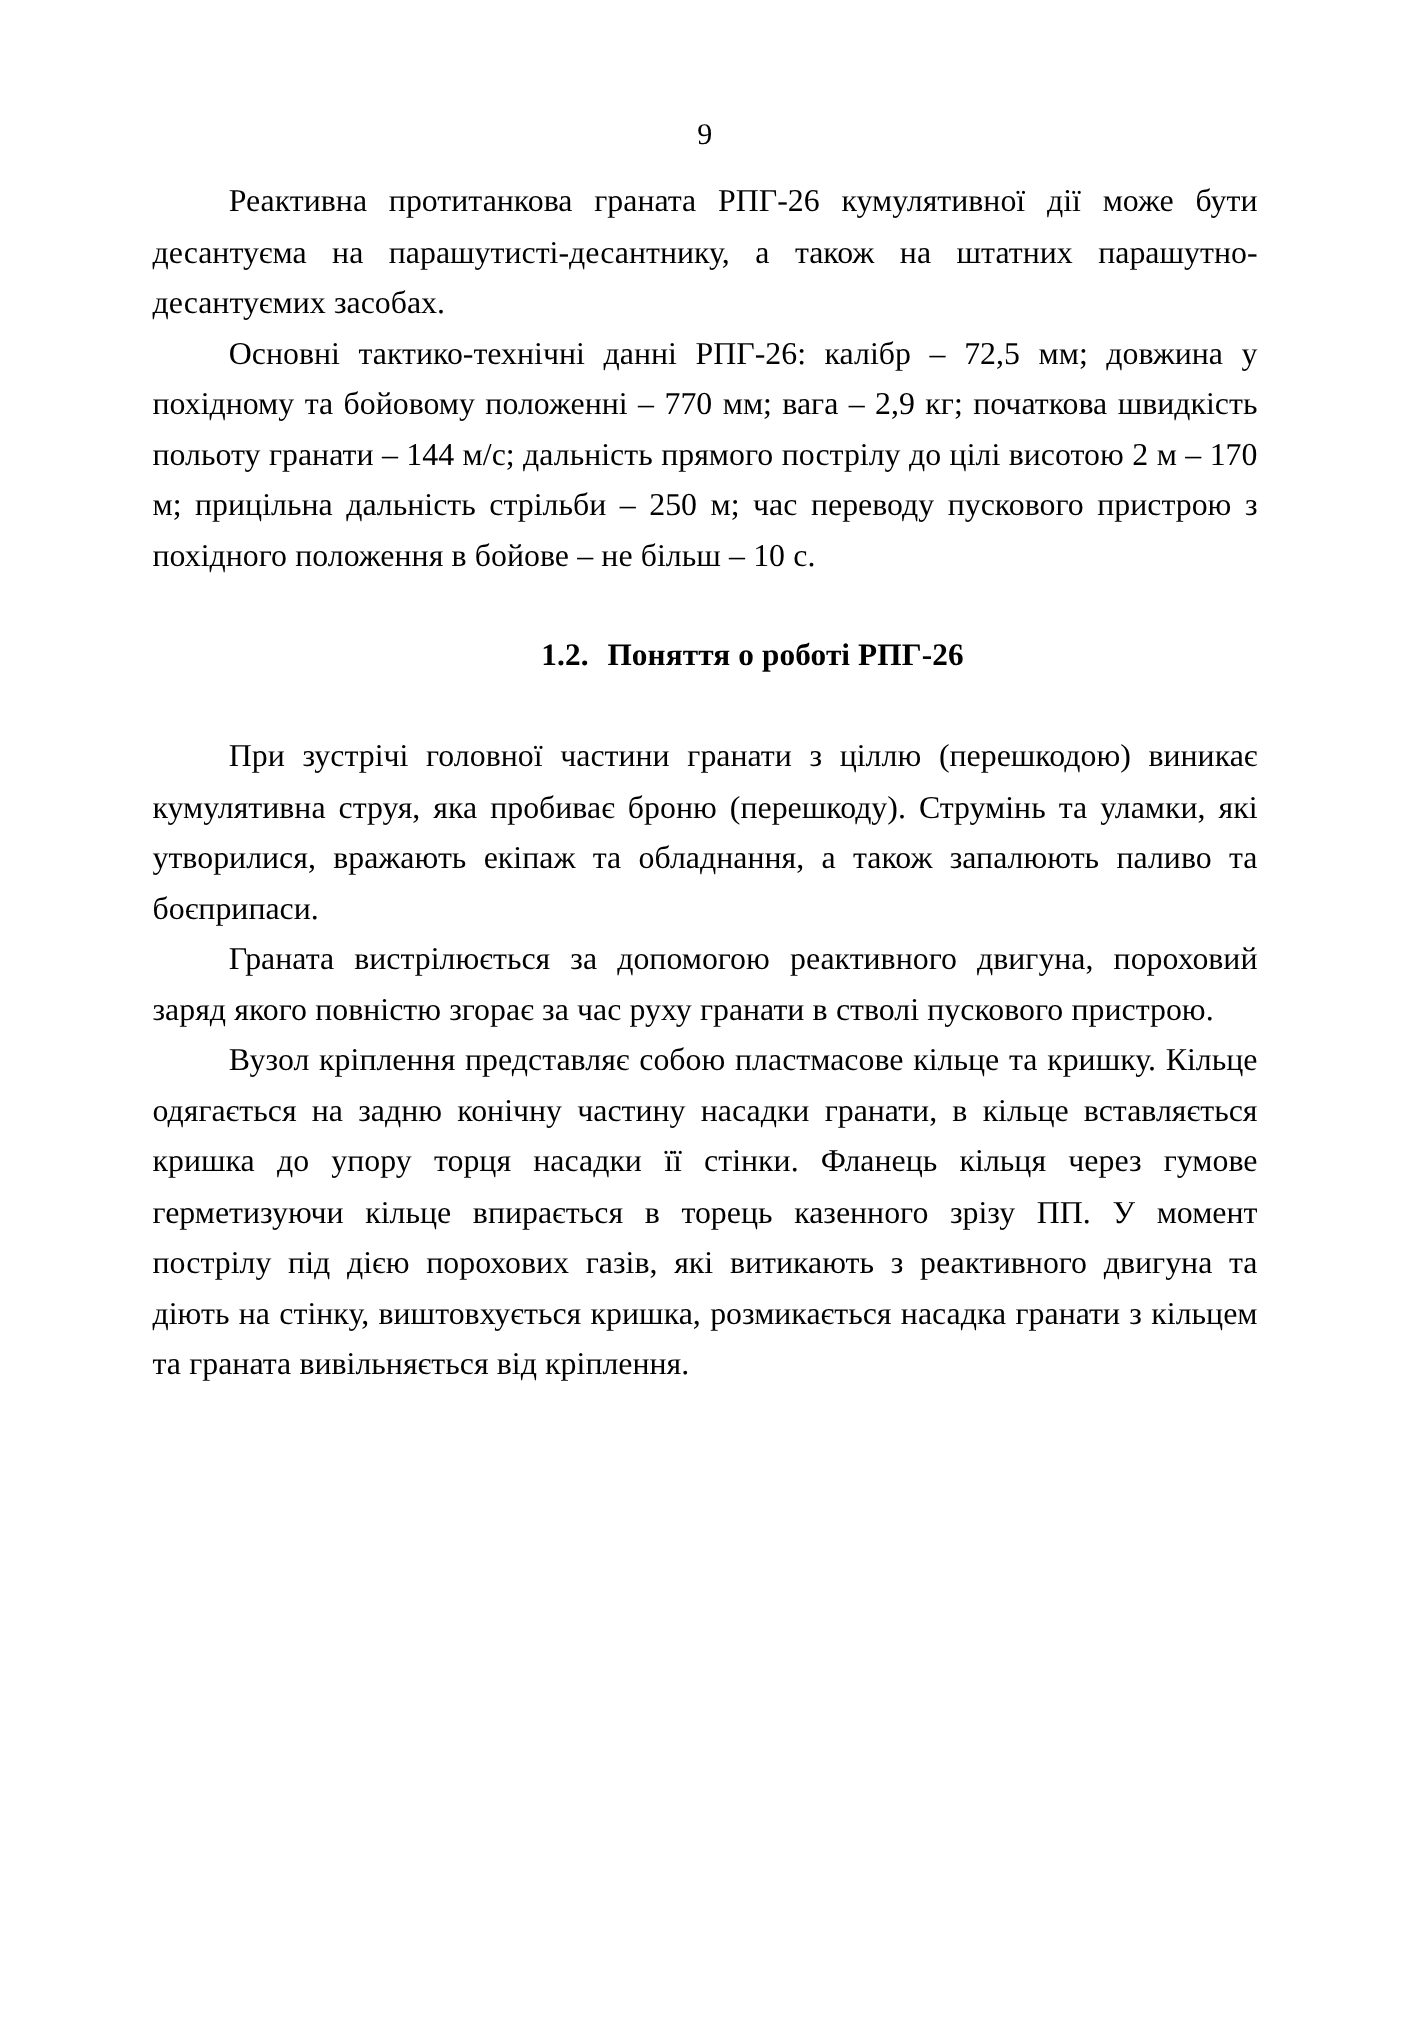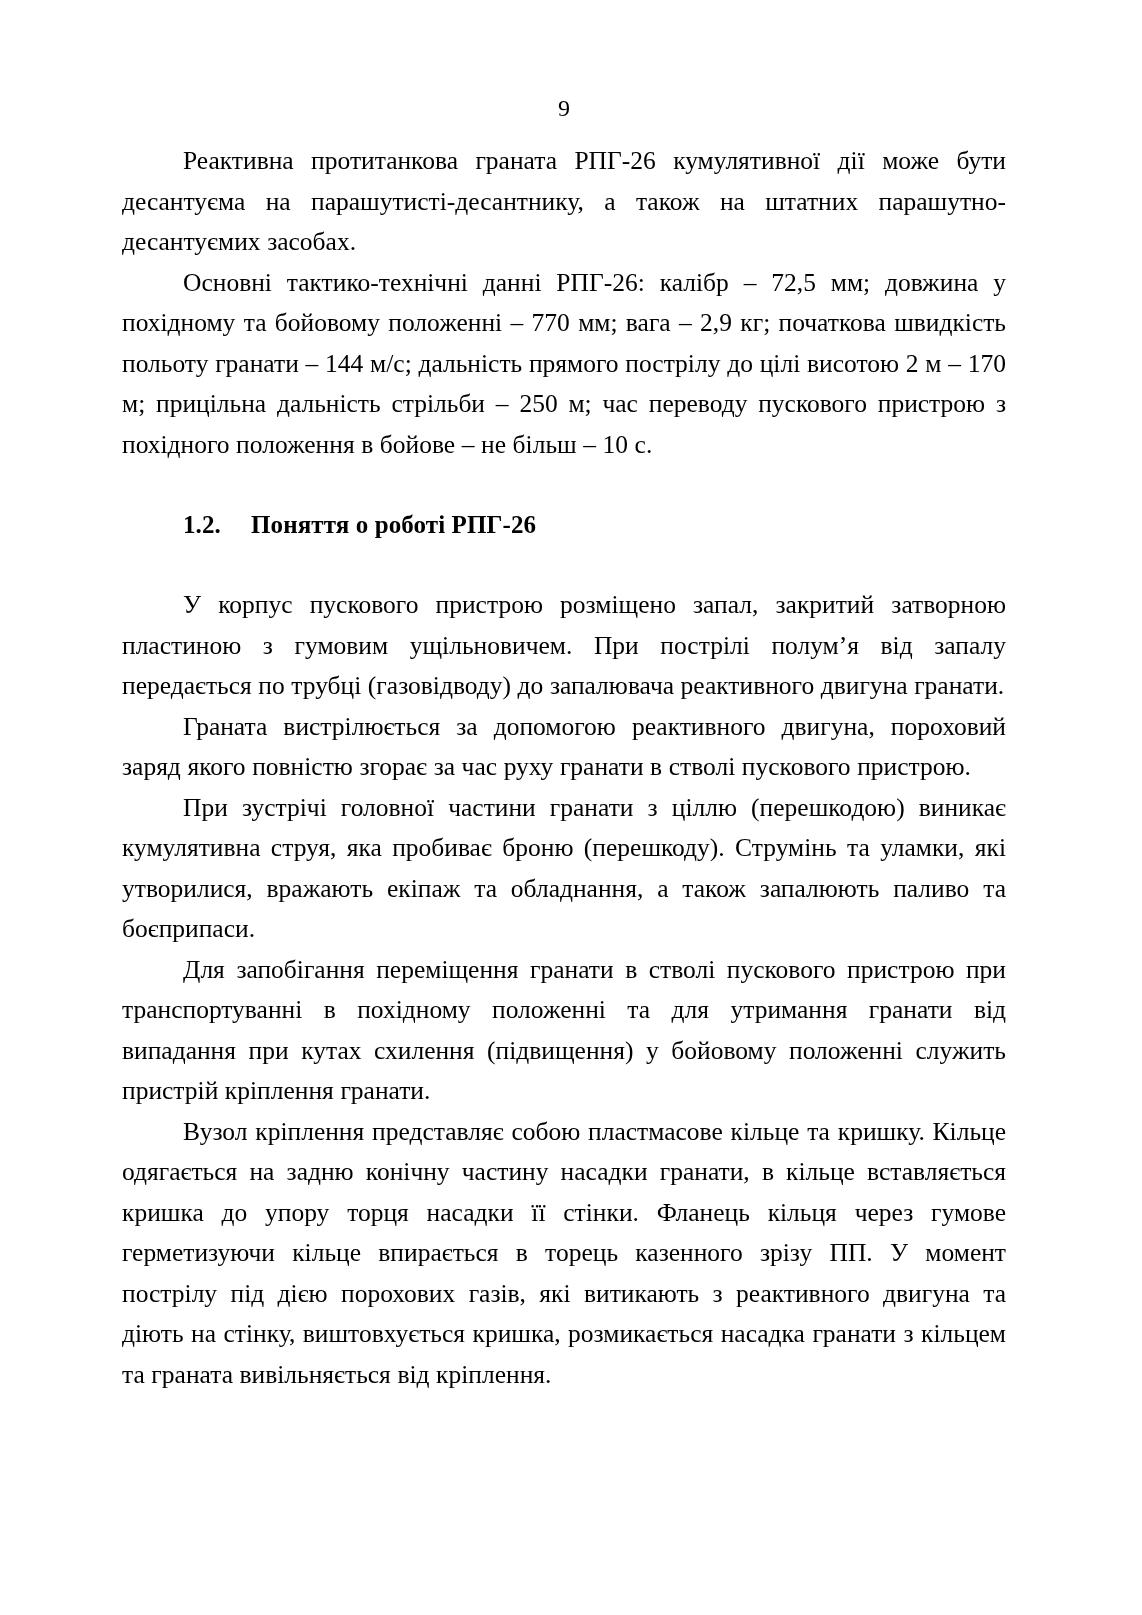--- a/index.html
+++ b/index.html
@@ -44,21 +44,21 @@
   }
   p.body.first {
     margin-top: 21px;
   }
   h2.heading {
     margin: 0;
     font-size: 25px;
     line-height: 40px;
     font-weight: bold;
     text-indent: 0;
-    text-align: left;
+    text-align: center;
     padding-left: 61px;
     letter-spacing: 0.1px;
   }
   .heading-num {
     display: inline-block;
     min-width: 68px;
   }
   .gap-before-heading { height: 40px; }
   .gap-after-heading  { height: 40px; }
   .gap-before-heading-2 { height: 53px; }
@@ -78,26 +78,24 @@
 
     <div class="gap-before-heading"></div>
 
     <h2 class="heading">
       <span class="heading-num">1.2.</span><span>Поняття о роботі РПГ-26</span>
     </h2>
 
     <div class="gap-after-heading"></div>
 
 
-    <p class="body">У корпус пускового пристрою розміщено запал, закритий затворною пластиною з гумовим ущільновичем. При пострілі полум’я від запалу передається по трубці (газовідводу) до запалювача реактивного двигуна гранати.</p>
+
+    <p class="body">При зустрічі головної частини гранати з ціллю (перешкодою) виникає кумулятивна струя, яка пробиває броню (перешкоду). Струмінь та уламки, які утворилися, вражають екіпаж та обладнання, а також запалюють паливо та боєприпаси.</p>
 
     <p class="body">Граната вистрілюється за допомогою реактивного двигуна, пороховий заряд якого повністю згорає за час руху гранати в стволі пускового пристрою.</p>
 
-    <p class="body">При зустрічі головної частини гранати з ціллю (перешкодою) виникає кумулятивна струя, яка пробиває броню (перешкоду). Струмінь та уламки, які утворилися, вражають екіпаж та обладнання, а також запалюють паливо та боєприпаси.</p>
-
-    <p class="body">Для запобігання переміщення гранати в стволі пускового пристрою при транспортуванні в похідному положенні та для утримання гранати від випадання при кутах схилення (підвищення) у бойовому положенні служить пристрій кріплення гранати.</p>
 
     <p class="body">Вузол кріплення представляє собою пластмасове кільце та кришку. Кільце одягається на задню конічну частину насадки гранати, в кільце вставляється кришка до упору торця насадки її стінки. Фланець кільця через гумове герметизуючи кільце впирається в торець казенного зрізу ПП. У момент пострілу під дією порохових газів, які витикають з реактивного двигуна та діють на стінку, виштовхується кришка, розмикається насадка гранати з кільцем та граната вивільняється від кріплення.</p>
 
     <div class="gap-before-heading-2"></div>
 
   </div>
 </div>
 
 </body></html>

